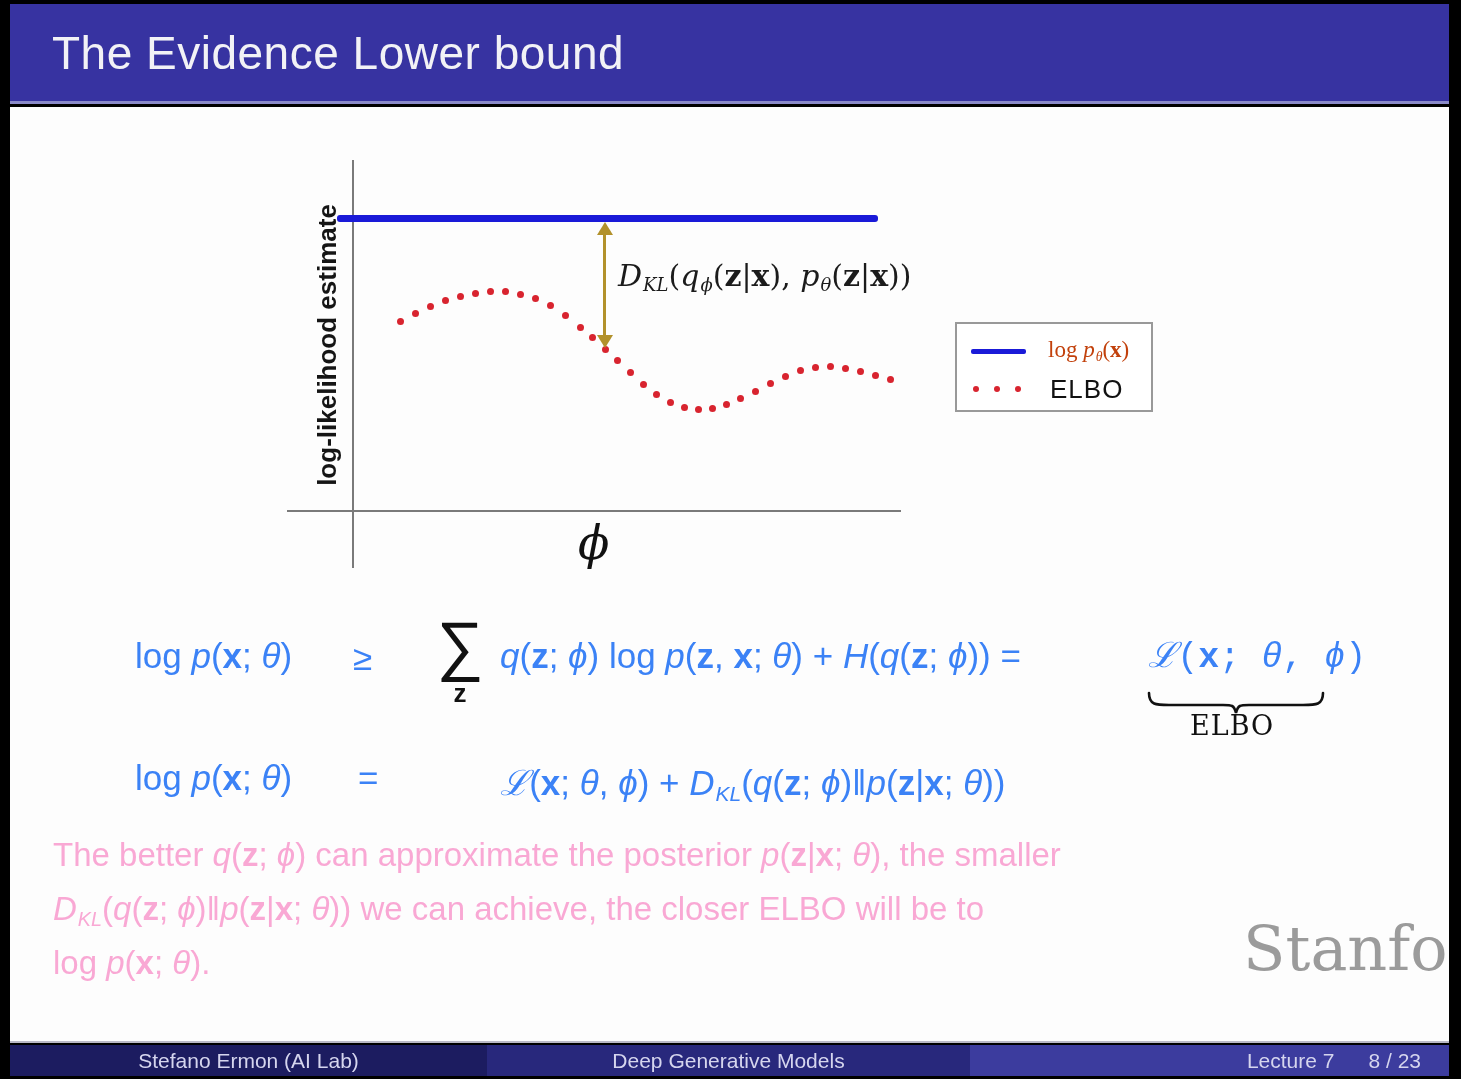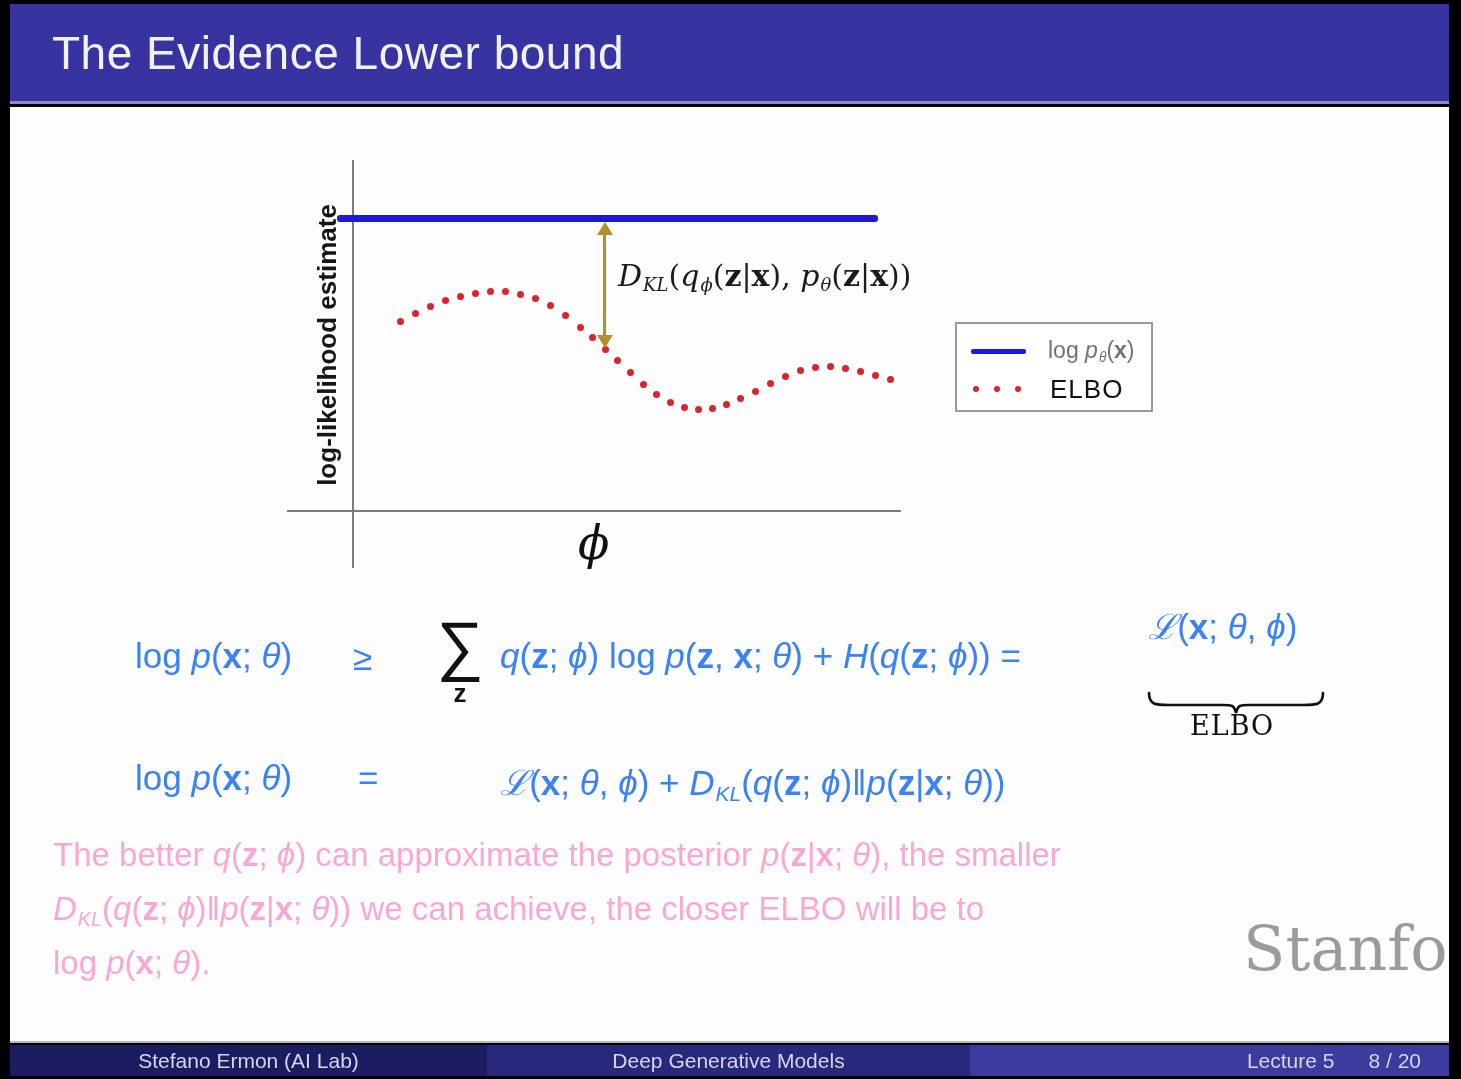--- a/index.html
+++ b/index.html
@@ -35,21 +35,21 @@
   .dkl-label{position:absolute;left:618px;top:258px;font-family:"DejaVu Serif",serif;
              font-size:30px;color:#1b1b1b;white-space:nowrap;}
   .legend{position:absolute;left:955px;top:322px;width:198px;height:90px;background:#fff;
           border:2px solid #999;box-sizing:border-box;}
   .legend-row{position:absolute;left:0;width:100%;display:flex;align-items:center;}
   .legend-row.r1{top:12px;height:30px;}
   .legend-row.r2{top:50px;height:30px;}
   .legend-line{width:55px;height:5px;background:#1a1ad8;margin-left:14px;border-radius:2px;}
   .legend-dots{display:flex;gap:15px;margin-left:16px;width:53px;}
   .legend-dots i{width:6px;height:6px;border-radius:50%;background:#d8242f;}
-  .legend-lbl1{font-family:Liberation Sans, sans-serif;font-size:23px;color:#737373;margin-left:22px;white-space:nowrap;}
+  .legend-lbl1{font-family:Liberation Serif, serif;font-size:23px;color:#c2410c;margin-left:22px;white-space:nowrap;}
   .legend-lbl2{font-size:26px;color:#111;margin-left:24px;letter-spacing:1px;}
   
   .math{position:absolute;font-size:35px;color:#3b82f6;white-space:nowrap;}
   .m-i{font-style:italic;}
   .m-b{font-weight:bold;}
   .m-sub{font-size:60%;vertical-align:-0.30em;margin-left:1px;}
   .sum-block{position:absolute;left:428px;top:612px;width:64px;text-align:center;}
   .sum-sym{font-size:66px;line-height:66px;color:#111;}
   .sum-sub{font-size:26px;font-weight:bold;line-height:26px;color:#111;margin-top:2px;}
   .underbrace{position:absolute;left:1147px;top:690px;}
@@ -132,21 +132,21 @@
     </div>
   </div>
 
   <div class="math" style="left:135px;top:636px;"><span>log </span><span class="m-i">p</span><span>(</span><span class="m-b">x</span><span>; </span><span class="m-i">θ</span><span>)</span></div>
   <div class="math" style="left:353px;top:638px;">≥</div>
   <div class="sum-block">
     <div class="sum-sym">∑</div>
     <div class="sum-sub">z</div>
   </div>
   <div class="math" style="left:500px;top:636px;"><span class="m-i">q</span><span>(</span><span class="m-b">z</span><span>; </span><span class="m-i">ϕ</span><span>) log </span><span class="m-i">p</span><span>(</span><span class="m-b">z</span><span>, </span><span class="m-b">x</span><span>; </span><span class="m-i">θ</span><span>) + </span><span class="m-i">H</span><span>(</span><span class="m-i">q</span><span>(</span><span class="m-b">z</span><span>; </span><span class="m-i">ϕ</span><span>)) =</span></div>
-  <div class="math" style="left:1148px;top:602px;"><span class="m-i">ℒ</span><span>(</span><span class="m-b">x</span><span>; </span><span class="m-i">θ</span><span>, </span><span class="m-i">ϕ</span><span>)</span></div>
+  <div class="math" style="left:1148px;top:630px;font-family:Liberation Mono, monospace;"><span class="m-i">ℒ</span><span>(</span><span class="m-b">x</span><span>; </span><span class="m-i">θ</span><span>, </span><span class="m-i">ϕ</span><span>)</span></div>
   <svg class="underbrace" width="178" height="26">
     <path d="M2,3 C2,15 9,15 22,15 L76,15 C85,15 87,15 89,23 C91,15 93,15 102,15 L156,15 C169,15 176,15 176,3" fill="none" stroke="#111" stroke-width="2.6" stroke-linecap="round"></path>
   </svg>
   <div class="elbo-word">ELBO</div>
 
   <div class="math" style="left:135px;top:758px;"><span>log </span><span class="m-i">p</span><span>(</span><span class="m-b">x</span><span>; </span><span class="m-i">θ</span><span>)</span></div>
   <div class="math" style="left:358px;top:758px;">=</div>
   <div class="math" style="left:500px;top:758px;"><span class="m-i">ℒ</span><span>(</span><span class="m-b">x</span><span>; </span><span class="m-i">θ</span><span>, </span><span class="m-i">ϕ</span><span>) + </span><span class="m-i">D</span><span class="m-sub m-i">KL</span><span>(</span><span class="m-i">q</span><span>(</span><span class="m-b">z</span><span>; </span><span class="m-i">ϕ</span><span>)‖</span><span class="m-i">p</span><span>(</span><span class="m-b">z</span><span>|</span><span class="m-b">x</span><span>; </span><span class="m-i">θ</span><span>))</span></div>
 
   <div class="bodyline" style="top:836px;"><span>The better </span><span class="m-i">q</span><span>(</span><span class="m-b">z</span><span>; </span><span class="m-i">ϕ</span><span>)</span><span> can approximate the posterior </span><span class="m-i">p</span><span>(</span><span class="m-b">z</span><span>|</span><span class="m-b">x</span><span>; </span><span class="m-i">θ</span><span>)</span><span>, the smaller</span></div>
@@ -156,17 +156,17 @@
   <div class="stanford">Stanford</div>
 
   <div class="divider"></div>
   <div class="footer f-left">
     <span>Stefano Ermon  (AI Lab)</span>
   </div>
   <div class="footer f-mid">
     <span>Deep Generative Models</span>
   </div>
   <div class="footer f-right">
-    <span>Lecture 5</span>
-    <span class="page">8 / 20</span>
+    <span>Lecture 7</span>
+    <span class="page">8 / 23</span>
   </div>
 
 </div>
 
 </body></html>

